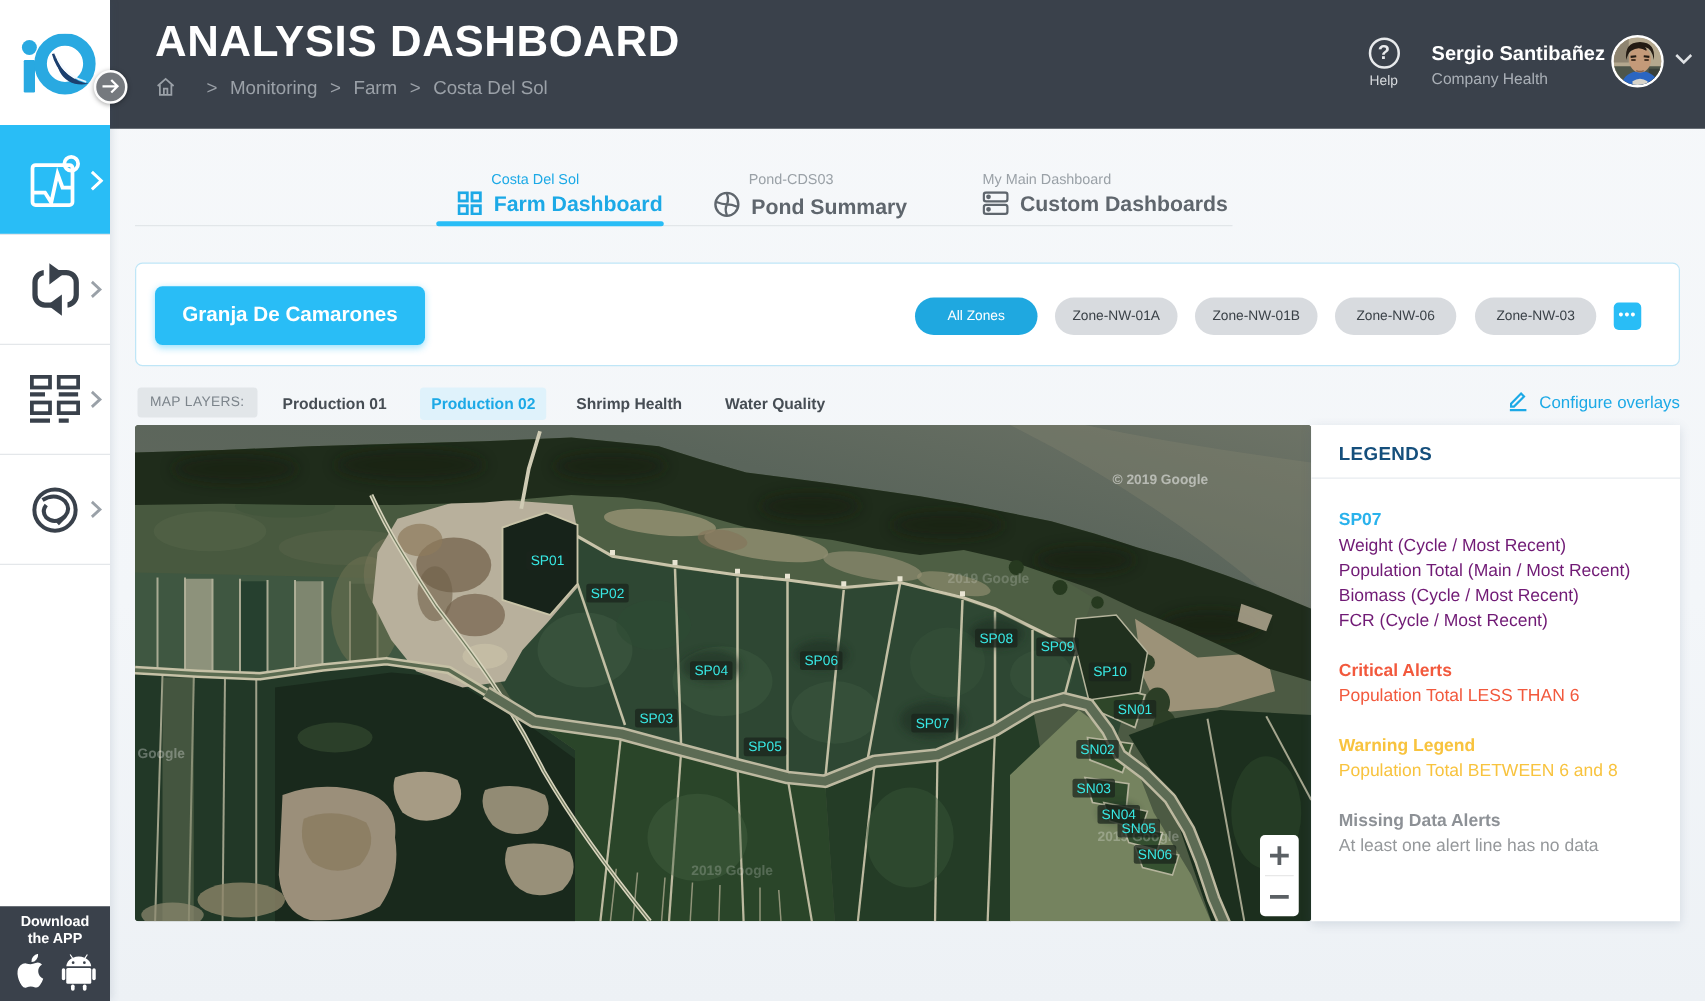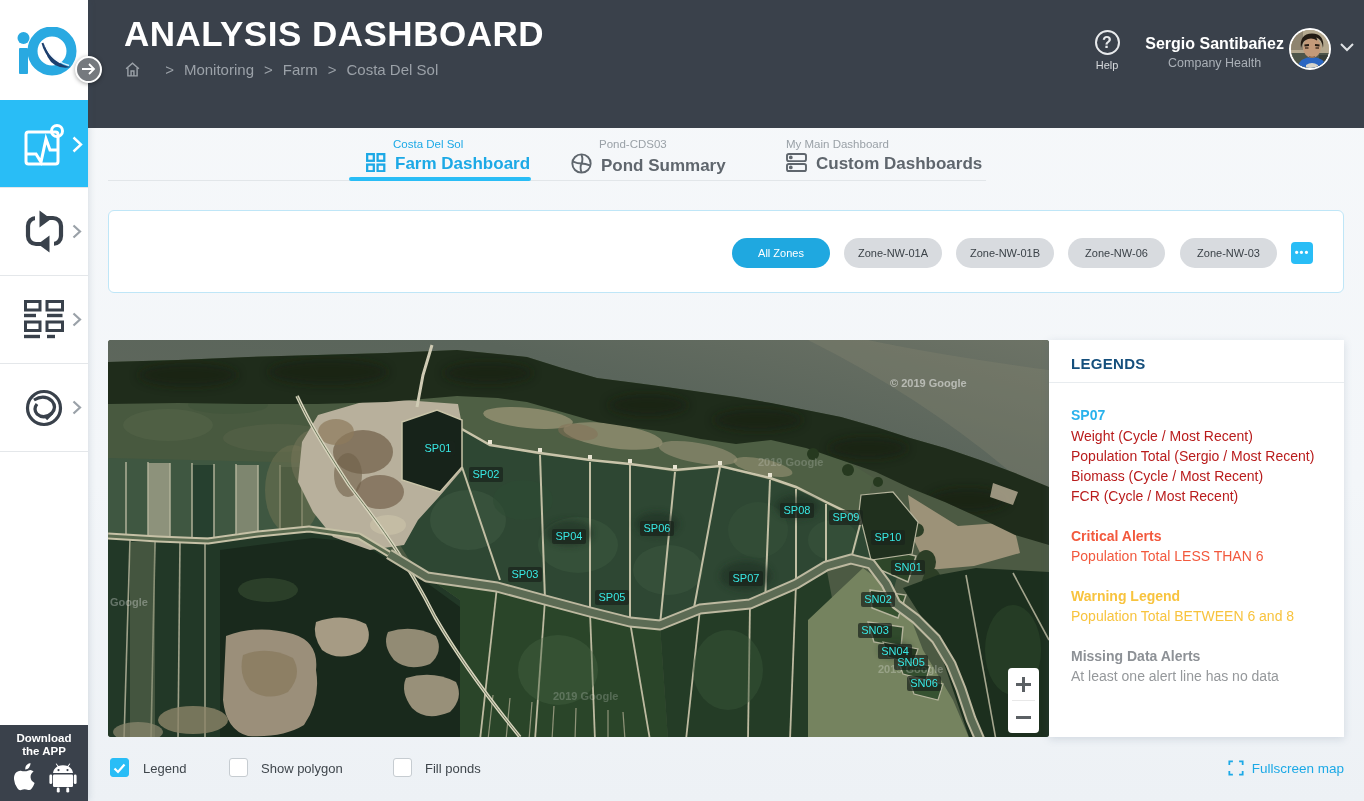--- a/index.html
+++ b/index.html
@@ -1,28 +1,28 @@
 <!DOCTYPE html>
 <html><head>
 <meta charset="utf-8">
 <style>
 * { margin:0; padding:0; box-sizing:border-box; }
 html,body { width:1364px; height:801px; overflow:hidden; font-family:"Liberation Sans", sans-serif; background:#eef2f6; }
 #page { position:relative; width:1364px; height:801px; background:linear-gradient(180deg,#f6f8fa 0%,#f3f6f9 60%,#edf1f5 100%); }
 
 
-#header { position:absolute; left:88px; top:0; width:1276px; height:128px; background:#3a414b; }
+#header { position:absolute; left:88px; top:0; width:1276px; height:103px; background:#3a414b; }
 #title { position:absolute; left:36px; top:14px; color:#fff; font-size:35px; font-weight:bold; letter-spacing:0.5px; }
 #crumbs { position:absolute; left:36px; top:61px; color:#9ba1a8; font-size:15px; }
 #crumbs svg { vertical-align:-3px; margin-right:10px; }
 #crumbs .sep { margin:0 10px; }
 #helpwrap { position:absolute; left:1004px; top:30px; width:30px; text-align:center; color:#e8eaec; }
 #helpwrap .q { width:25px; height:25px; border:2px solid #e8eaec; border-radius:50%; margin:0 auto; font-size:16px; font-weight:bold; line-height:21px; }
 #helpwrap .t { font-size:11px; margin-top:4px; color:#d8dbde; }
-#uname { position:absolute; right:80px; top:35px; text-align:center; }
+#uname { position:absolute; right:80px; top:35px; text-align:left; }
 #uname .n { color:#fff; font-size:16px; font-weight:bold; }
 #uname .r { color:#aab0b7; font-size:12.5px; margin-top:3px; }
 #avatar { position:absolute; left:1201px; top:28px; width:42px; height:42px; border-radius:50%; border:2px solid #fff; overflow:hidden; background:#b3a48e; }
 #uchev { position:absolute; left:1252px; top:43px; }
 
 
 #sidebar { position:absolute; left:0; top:0; width:88px; height:801px; background:#fff; box-shadow:2px 0 6px rgba(60,80,110,0.12); }
 .sideitem { position:absolute; left:0; width:88px; height:88px; border-bottom:1px solid #e4e7ea; }
 .sideitem svg.icon { position:absolute; left:24px; top:24px; }
 .sideitem svg.chev { position:absolute; left:72px; top:36px; }
@@ -59,21 +59,21 @@
 #cfg { position:absolute; right:0px; top:4px; color:#1ca9e6; font-size:13.5px; }
 #cfg svg { vertical-align:-4px; margin-right:8px; }
 
 
 #map { position:absolute; left:108px; top:340px; width:941px; height:397px; border-radius:3px; overflow:hidden; }
 #legends { position:absolute; left:1049px; top:340px; width:295px; height:397px; background:#fff; box-shadow:0 2px 8px rgba(80,100,130,0.18); }
 #legends h3 { position:absolute; left:22px; top:15px; font-size:15px; color:#154f7c; letter-spacing:0.3px; }
 #legends .hr { position:absolute; left:0; top:42px; width:295px; height:1px; background:#e8ecef; }
 #legends .li { position:absolute; left:22px; font-size:14px; }
 .c-blue { color:#29b2ec; font-weight:bold; }
-.c-lblue { color:#b91c1c; }
+.c-lblue { color:#701a75; }
 .c-red { color:#f2593d; }
 .c-yellow { color:#f8c33e; }
 .c-gray { color:#8d9196; }
 .c-gray2 { color:#95989b; }
 
 
 #bottombar { position:absolute; left:108px; top:752px; width:1236px; height:32px; }
 .cb { position:absolute; top:6px; width:19px; height:19px; border-radius:3px; background:#fff; border:1px solid #c6ccd1; }
 .cb.on { background:#29bdf6; border-color:#29bdf6; }
 .cblabel { position:absolute; top:9px; font-size:13px; color:#3f464c; }
@@ -223,28 +223,40 @@
       <div class="big"><svg width="21" height="19" viewBox="0 0 22 20" fill="none" stroke="#5f666d" stroke-width="2">
             <rect x="1" y="1" width="20" height="7.5" rx="2"></rect>
             <rect x="1" y="11.5" width="20" height="7.5" rx="2"></rect>
             <circle cx="5" cy="4.7" r="1" fill="#5f666d"></circle>
             <circle cx="5" cy="15.2" r="1" fill="#5f666d"></circle>
           </svg>Custom Dashboards</div>
     </div>
   </div>
 
   <div id="zonecard">
+    <div id="granja">Granja De Camarones</div>
     <div class="pill on" style="left:623px; width:98px;">All Zones</div>
     <div class="pill" style="left:735px; width:98px;">Zone-NW-01A</div>
     <div class="pill" style="left:847px; width:98px;">Zone-NW-01B</div>
     <div class="pill" style="left:959px; width:97px;">Zone-NW-06</div>
     <div class="pill" style="left:1071px; width:97px;">Zone-NW-03</div>
     <div id="dots">•••</div>
   </div>
 
+  <div id="layers">
+    <span class="chip">MAP LAYERS:</span>
+    <span class="opt" style="left:118px;">Production 01</span>
+    <span class="opt on" style="left:228px;">Production 02</span>
+    <span class="opt" style="left:353px;">Shrimp Health</span>
+    <span class="opt" style="left:472px;">Water Quality</span>
+    <span id="cfg"><svg width="17" height="17" viewBox="0 0 18 18" fill="none" stroke="#1ca9e6" stroke-width="1.8">
+          <path d="M2 16 L16 16"></path>
+          <path d="M3 13 L3 10.5 L11.5 2 L14 4.5 L5.5 13 Z"></path>
+        </svg>Configure overlays</span>
+  </div>
 
   <div id="map">
 <svg width="941" height="397" viewBox="0 0 941 397">
 <defs>
 <filter id="blur2">
             <feGaussianBlur stdDeviation="3"></feGaussianBlur>
           </filter>
 <filter id="blur4">
             <feGaussianBlur stdDeviation="5"></feGaussianBlur>
           </filter>
@@ -472,40 +484,25 @@
 <line x1="904" y1="360.5" x2="927" y2="360.5" stroke="#e8e8e8" stroke-width="1"></line>
 </g>
 </svg>
   </div>
 
   <div id="legends">
     <h3>LEGENDS</h3>
     <div class="hr"></div>
     <div class="li c-blue" style="top:67px;">SP07</div>
     <div class="li c-lblue" style="top:88px;">Weight (Cycle / Most Recent)</div>
-    <div class="li c-lblue" style="top:108px;">Population Total (Sergio / Most Recent)</div>
+    <div class="li c-lblue" style="top:108px;">Population Total (Main / Most Recent)</div>
     <div class="li c-lblue" style="top:128px;">Biomass (Cycle / Most Recent)</div>
     <div class="li c-lblue" style="top:148px;">FCR (Cycle / Most Recent)</div>
     <div class="li c-red" style="top:188px; font-weight:bold;">Critical Alerts</div>
     <div class="li c-red" style="top:208px;">Population Total LESS THAN 6</div>
     <div class="li c-yellow" style="top:248px; font-weight:bold;">Warning Legend</div>
     <div class="li c-yellow" style="top:268px;">Population Total BETWEEN 6 and 8</div>
     <div class="li c-gray" style="top:308px; font-weight:bold;">Missing Data Alerts</div>
     <div class="li c-gray2" style="top:328px;">At least one alert line has no data</div>
   </div>
 
-  <div id="bottombar">
-    <div class="cb on" style="left:2px;">
-      <svg width="13" height="11" viewBox="0 0 13 11" fill="none" stroke="#fff" stroke-width="2.2" style="margin:4px 0 0 2px;">
-          <path d="M1.5 5.5 L5 9 L11.5 1.5"></path>
-        </svg>
-    </div>
-    <div class="cblabel" style="left:35px;">Legend</div>
-    <div class="cb" style="left:121px;"></div>
-    <div class="cblabel" style="left:153px;">Show polygon</div>
-    <div class="cb" style="left:285px;"></div>
-    <div class="cblabel" style="left:317px;">Fill ponds</div>
-    <span id="fsmap"><svg width="16" height="16" viewBox="0 0 18 18" fill="none" stroke="#1ca9e6" stroke-width="2">
-          <path d="M1.5 5.5 V1.5 H5.5 M12.5 1.5 H16.5 V5.5 M16.5 12.5 V16.5 H12.5 M5.5 16.5 H1.5 V12.5"></path>
-        </svg>Fullscreen map</span>
-  </div>
 
 </div>
 
 </body></html>

